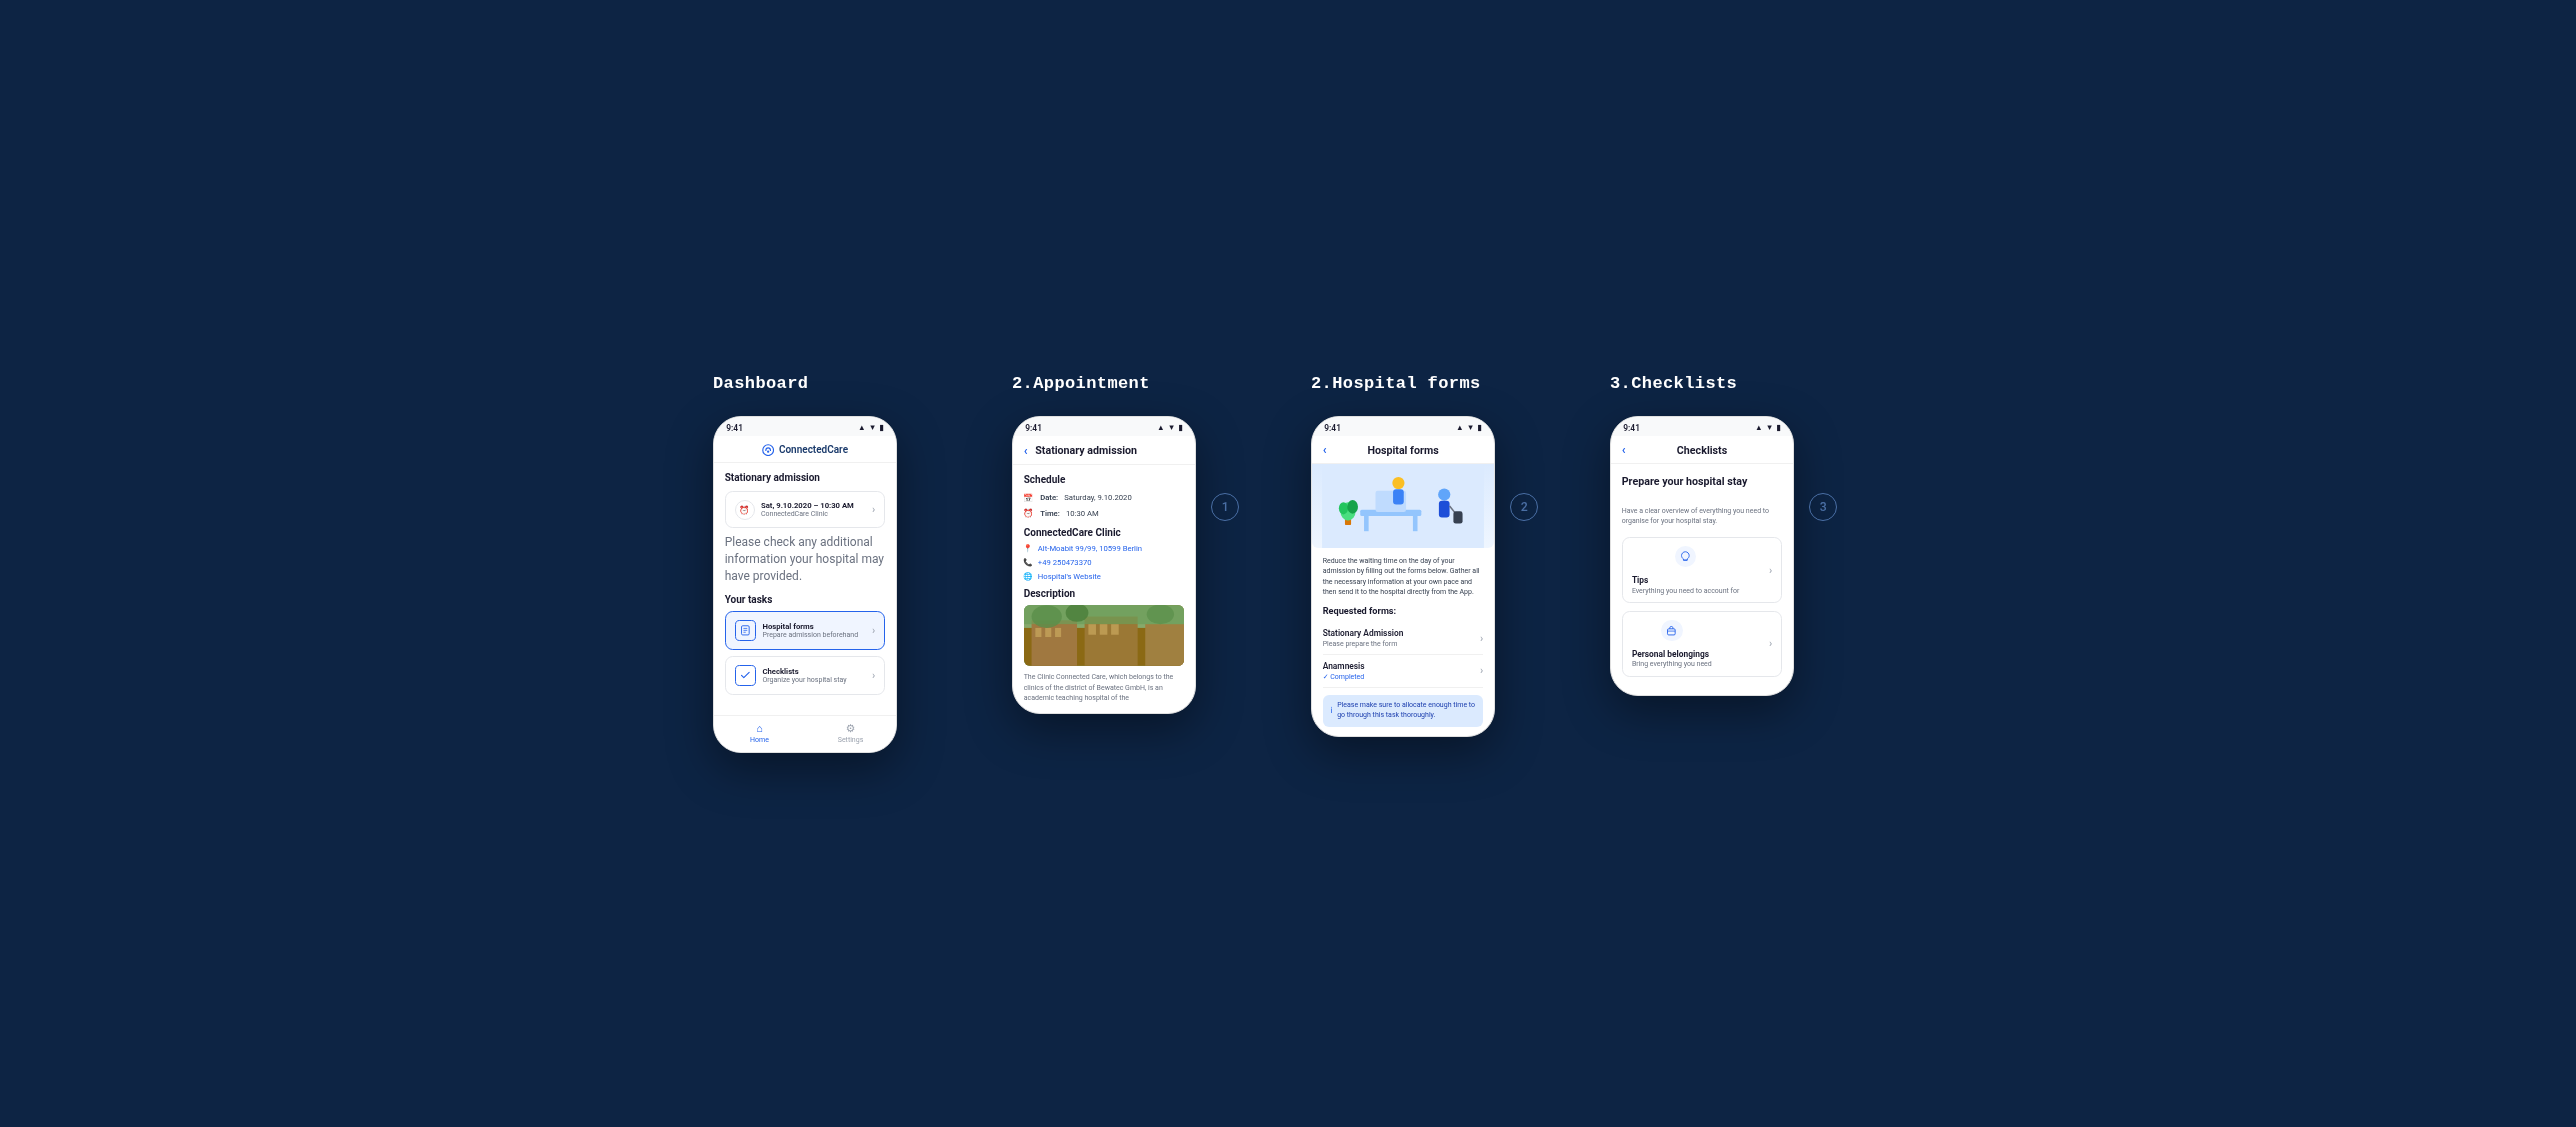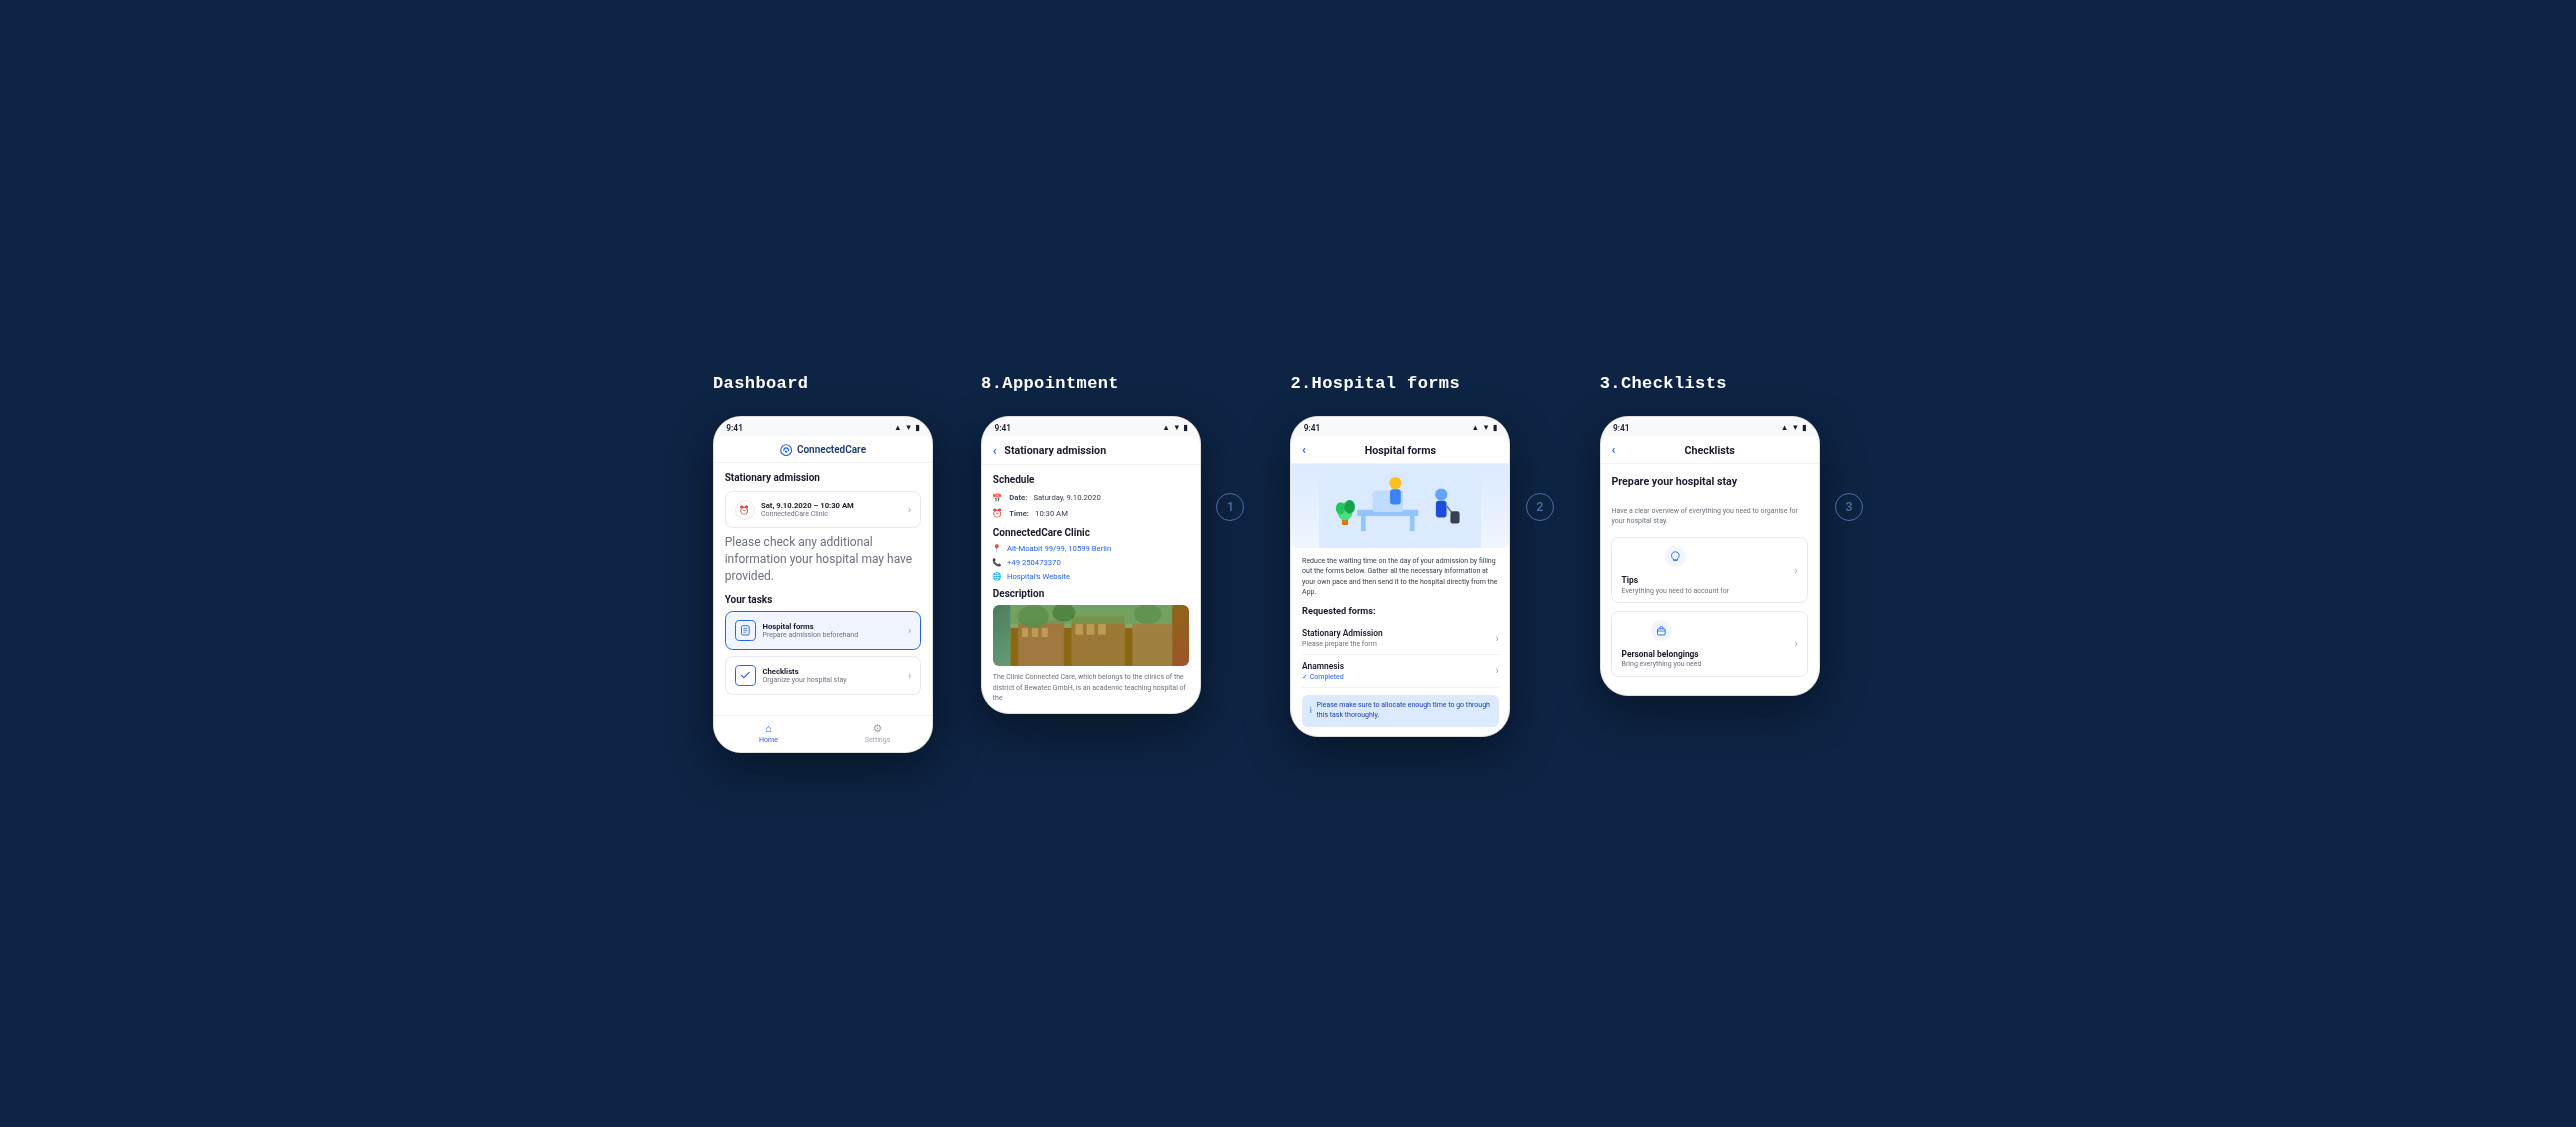--- a/index.html
+++ b/index.html
@@ -48,21 +48,21 @@
       align-items: center;
       justify-content: center;
       font-size: 12.3px;
       font-weight: 500;
       flex-shrink: 0;
       margin-top: 77px;
     }
 
     
     .phone {
-      width: 220px;
+      width: 184px;
       background: #ffffff;
       border-radius: 28px;
       overflow: hidden;
       box-shadow: 0 15.3px 46px rgba(0,0,0,0.4);
       border: 0.8px solid #e0e0e0;
       flex-shrink: 0;
     }
     .phone-status-bar {
       background: #f8f9fa;
       display: flex;
@@ -570,21 +570,21 @@
           <div class="nav-item">
             <span class="nav-icon">⚙</span>
             <span>Settings</span>
           </div>
         </div>
       </div>
     </div>
   </div>
 
   <div class="section">
-    <div class="section-title">8.Appointment</div>
+    <div class="section-title">2.Appointment</div>
     <div class="section-wrapper">
       <div class="phone">
         <div class="phone-status-bar">
           <span>9:41</span>
           <div class="status-icons">
             <span>▲</span>
             <span>▼</span>
             <span>▮</span>
           </div>
         </div>

